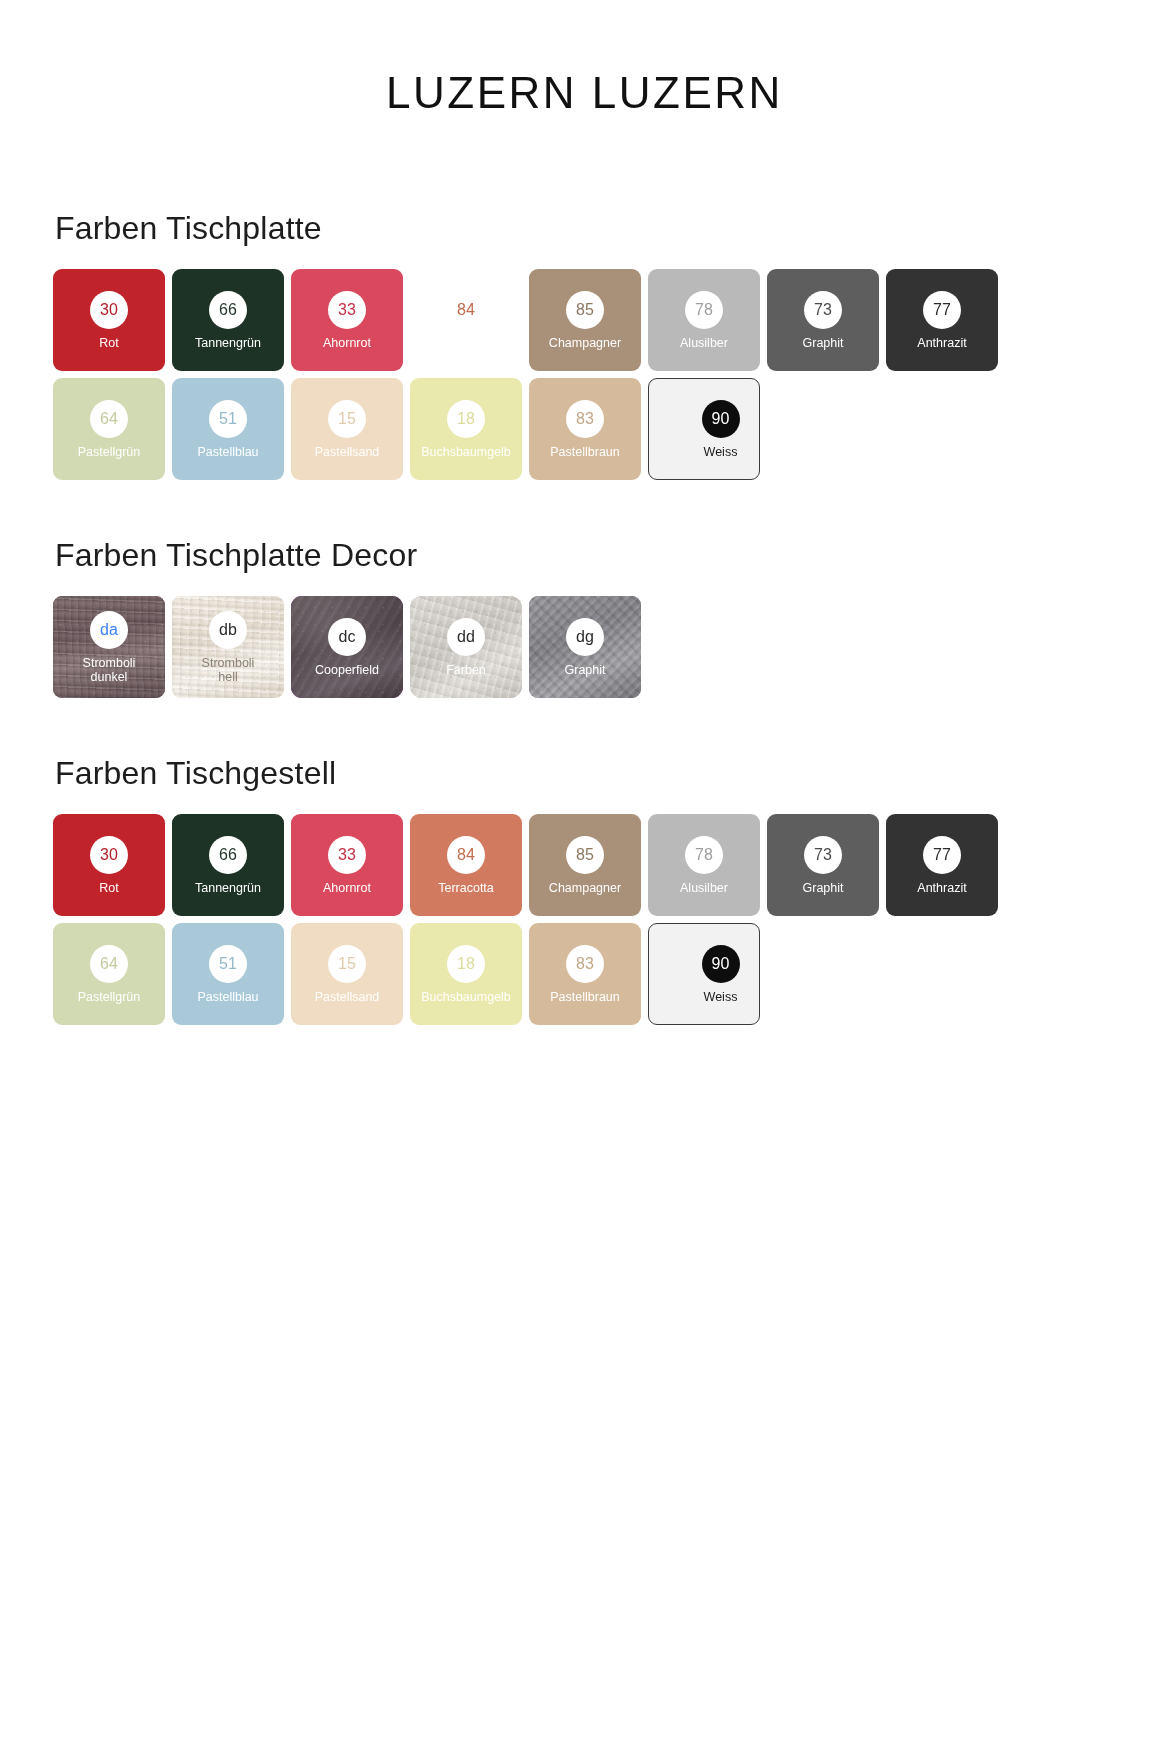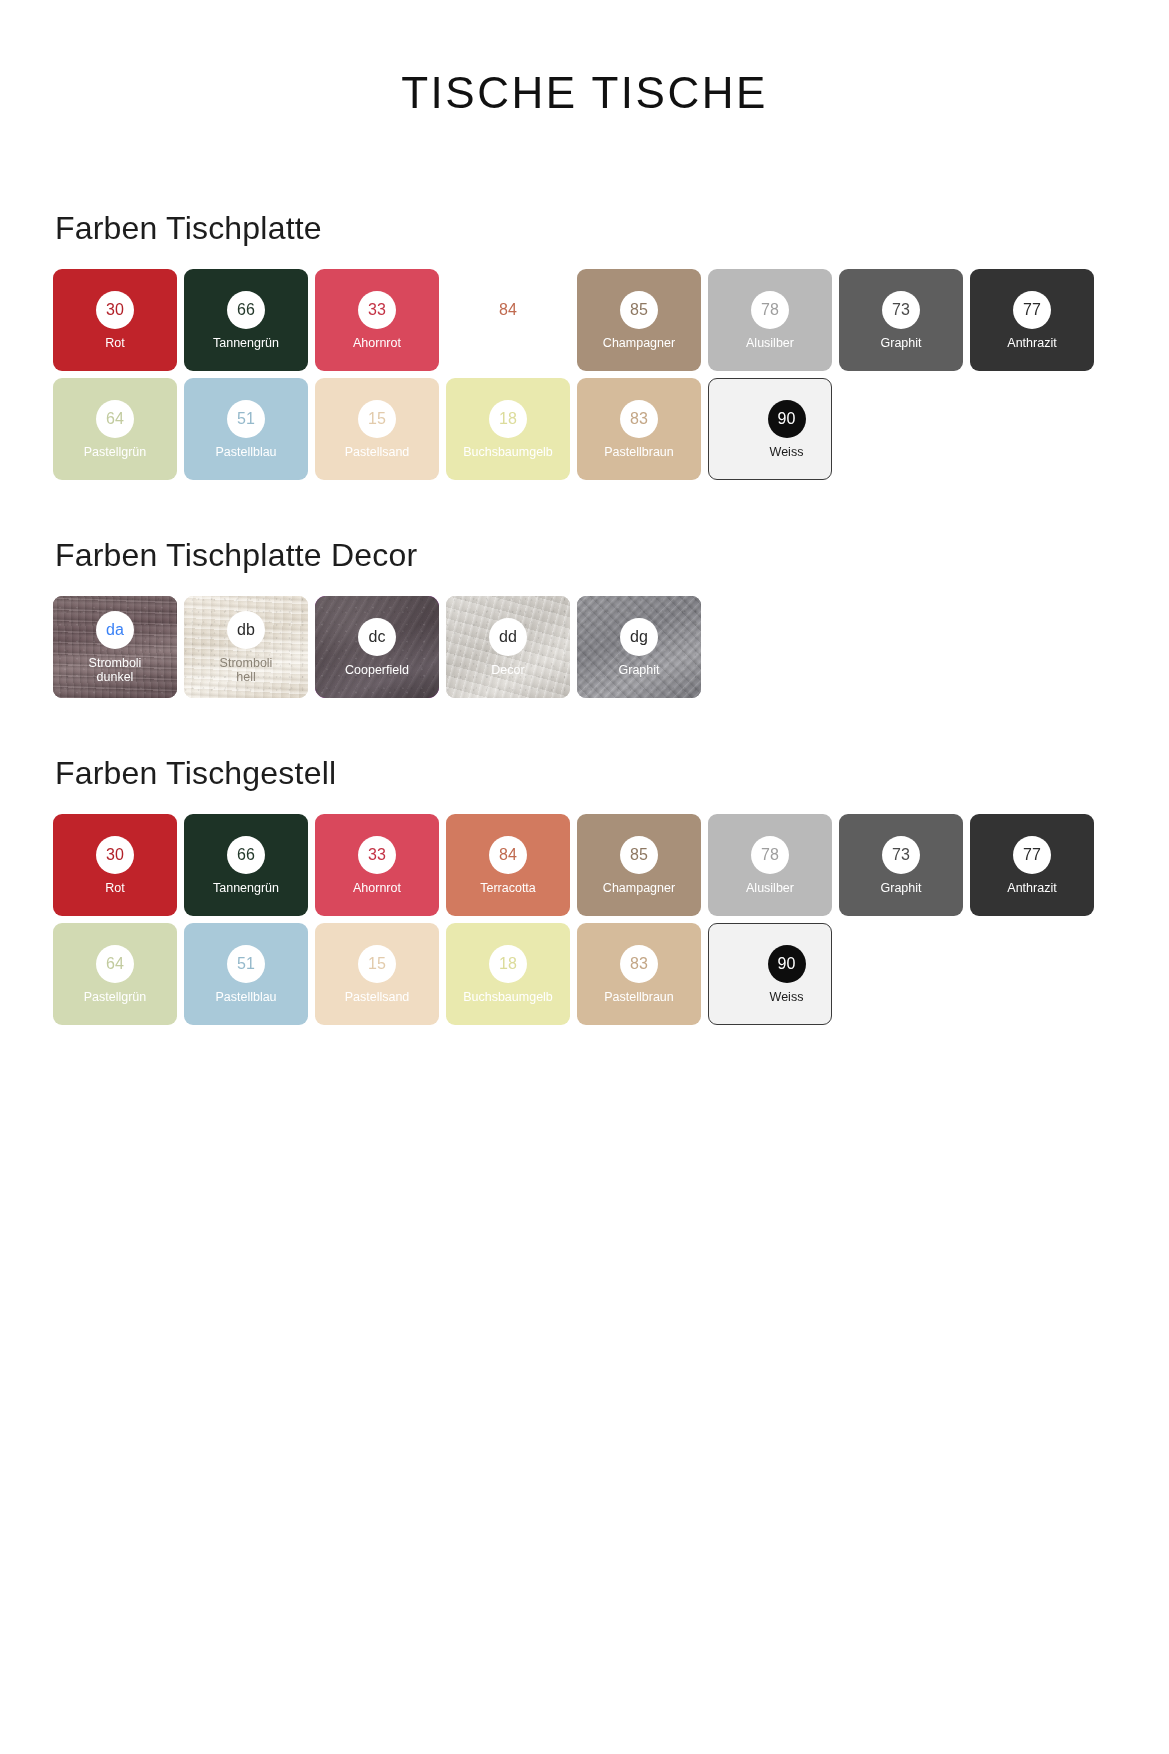--- a/index.html
+++ b/index.html
@@ -52,21 +52,21 @@
   }
   .section + .section { margin-top: 50px; }
 
   
   .swatch-row {
     display: flex;
     flex-wrap: wrap;
     gap: 0;
   }
   .swatch {
-    width: 124px;
+    width: 112px;
     height: 102px;
     border-radius: 9px;
     margin-right: 7px;
     margin-bottom: 7px;
     position: relative;
     display: flex;
     flex-direction: column;
     align-items: center;
     justify-content: center;
     overflow: hidden;
@@ -151,21 +151,21 @@
       radial-gradient(circle at 77% 38%, rgba(0,0,0,0.06) 0.7px, transparent 1.2px),
       radial-gradient(circle at 62% 86%, rgba(255,255,255,0.08) 0.7px, transparent 1.2px);
     background-size: 13px 13px, 17px 17px, 11px 11px, 19px 19px;
   }
 </style>
 </head>
 <body>
 
 <div class="page">
 
-  <h1 class="doc-title">TISCHE TISCHE</h1>
+  <h1 class="doc-title">LUZERN LUZERN</h1>
 
   <div class="sections" id="sections-container">
       <div class="section">
         <h2 class="section-title">Farben Tischplatte</h2>
         <div class="swatch-row">
           <div class="swatch" style="background: rgb(192, 35, 42); color: rgb(255, 255, 255);">
             <div class="badge" style="color: rgb(178, 33, 41);">30</div>
             <div class="sw-label">Rot</div>
           </div>
           <div class="swatch" style="background: rgb(29, 51, 38); color: rgb(255, 255, 255);">
@@ -235,24 +235,24 @@
             <div class="tex tex-stromboli-hell"></div>
             <div class="badge" style="color: rgb(43, 43, 43);">db</div>
             <div class="sw-label">Stromboli
 hell</div>
           </div>
           <div class="swatch" style="background: #a21caf; color: rgb(255, 255, 255); border-radius: 11px;">
             <div class="tex tex-cooperfield"></div>
             <div class="badge" style="color: rgb(43, 43, 43);">dc</div>
             <div class="sw-label">Cooperfield</div>
           </div>
-          <div class="swatch" style="background: rgb(207, 204, 198); color: rgb(255, 255, 255);">
+          <div class="swatch" style="background: rgb(207, 204, 198); color: rgb(255, 255, 255); border-radius: 12px;">
             <div class="tex tex-beton"></div>
             <div class="badge" style="color: rgb(43, 43, 43);">dd</div>
-            <div class="sw-label">Decor</div>
+            <div class="sw-label">Farben</div>
           </div>
           <div class="swatch" style="background: rgb(141, 141, 147); color: rgb(255, 255, 255); align-items: center;">
             <div class="tex tex-schiefer"></div>
             <div class="badge" style="color: rgb(43, 43, 43);">dg</div>
             <div class="sw-label">Graphit</div>
           </div>
         </div>
       </div>
       <div class="section">
         <h2 class="section-title">Farben Tischgestell</h2>

